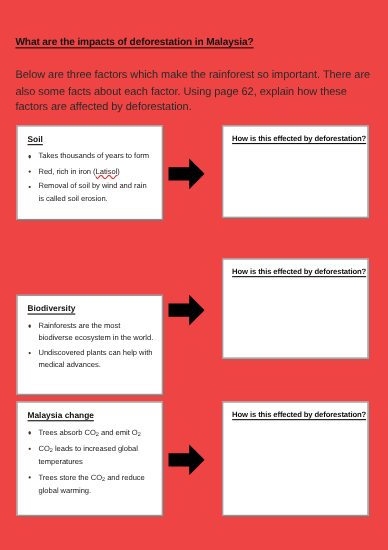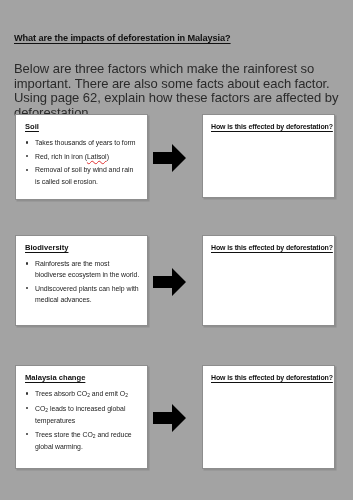--- a/index.html
+++ b/index.html
@@ -12,42 +12,42 @@
     height: 500px;
     position: relative;
     font-family: "Liberation Sans", sans-serif;
     color: #1a1a1a;
     overflow: hidden;
   }
 
   .page {
     position: absolute;
     inset: 0;
-    background: #a3a3a3;
+    background: #ef4444;
   }
 
   
   .doc-title {
     position: absolute;
     left: 14px;
     top: 33px;
     font-size: 9.2px;
     font-weight: bold;
     letter-spacing: -0.1px;
     text-decoration: underline;
     text-underline-offset: 2px;
     white-space: nowrap;
     color: #111;
   }
   .intro {
     position: absolute;
     left: 14px;
     top: 62px;
     width: 326px;
-    font-size: 13px;
+    font-size: 10px;
     line-height: 14.5px;
     letter-spacing: -0.05px;
     color: #2a2a2a;
   }
 
   
   .row {
     position: absolute;
     left: 0;
     width: 353px;
@@ -62,21 +62,21 @@
     left: 15px;
     top: 0;
     width: 133px;
     box-sizing: border-box;
     border: 1px solid #8d8d8d;
     background: #ffffff;
     box-shadow: 1.5px 1.5px 0 rgba(120,120,120,0.45);
     padding: 7px 7px 6px 8px;
   }
   .row-1 .fact-box { height: 86px; }
-  .row-2 .fact-box { height: 91px; }
+  .row-2 .fact-box { height: 91px; margin-top: 33px; }
   .row-3 .fact-box { height: 104px; }
 
   .fact-heading {
     font-size: 7.6px;
     font-weight: bold;
     text-decoration: underline;
     text-underline-offset: 1.5px;
     margin: 0 0 6px 1px;
     color: #111;
   }

